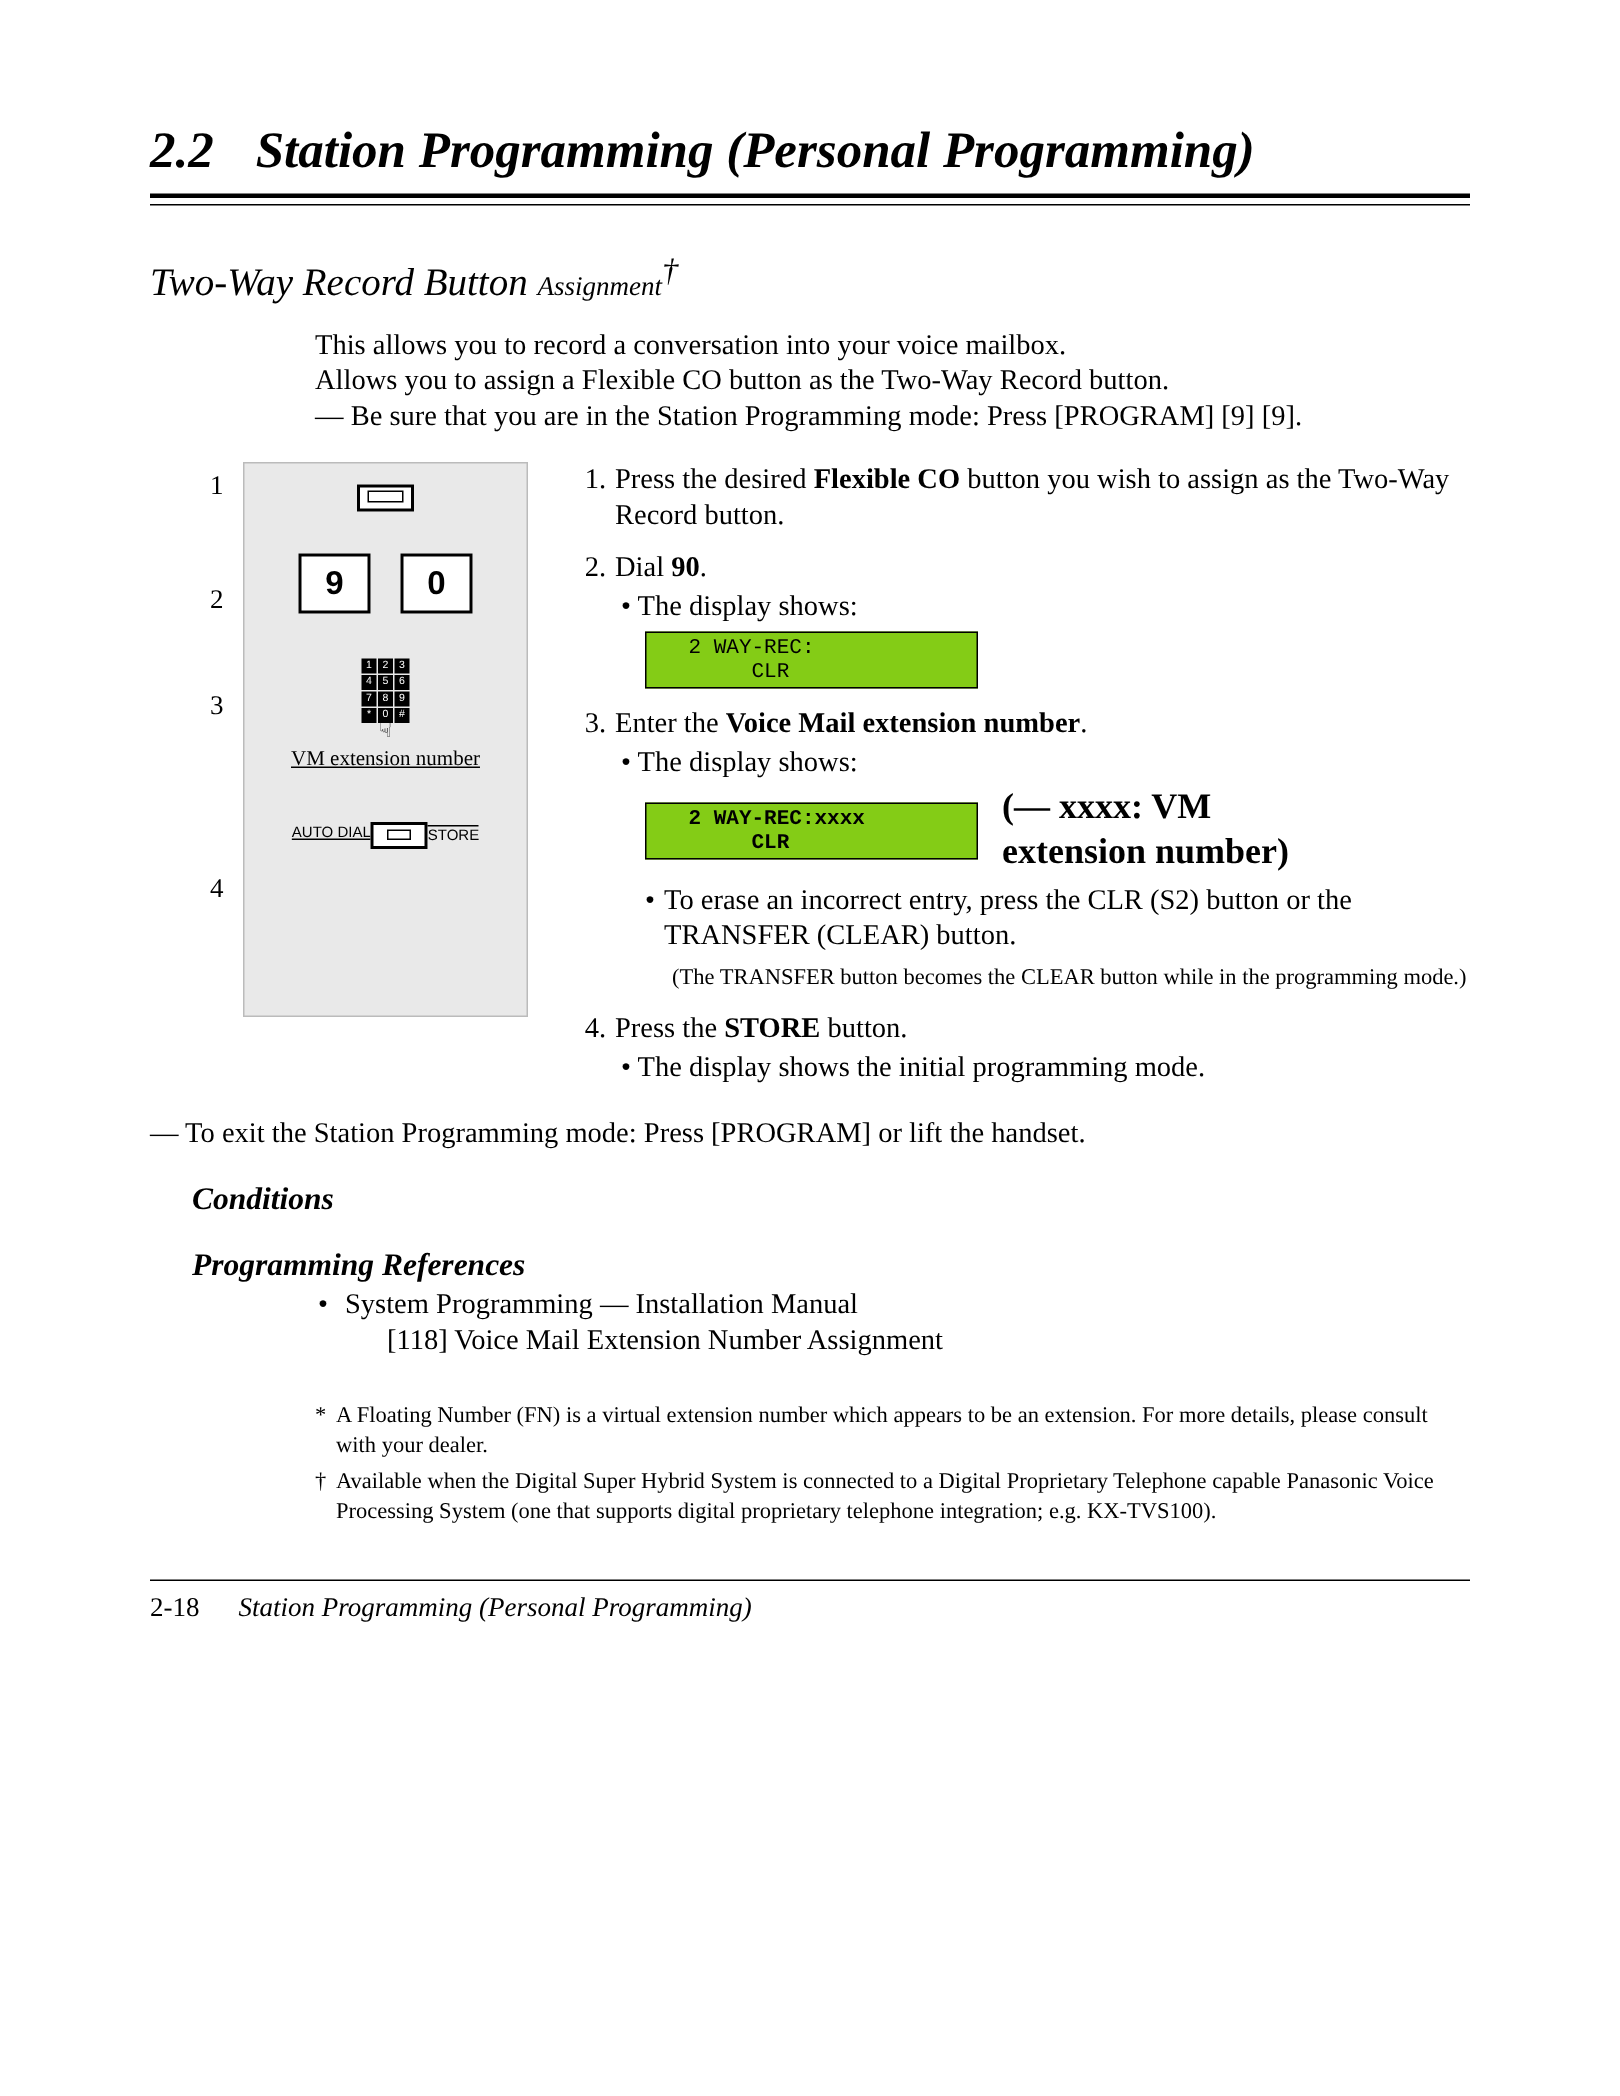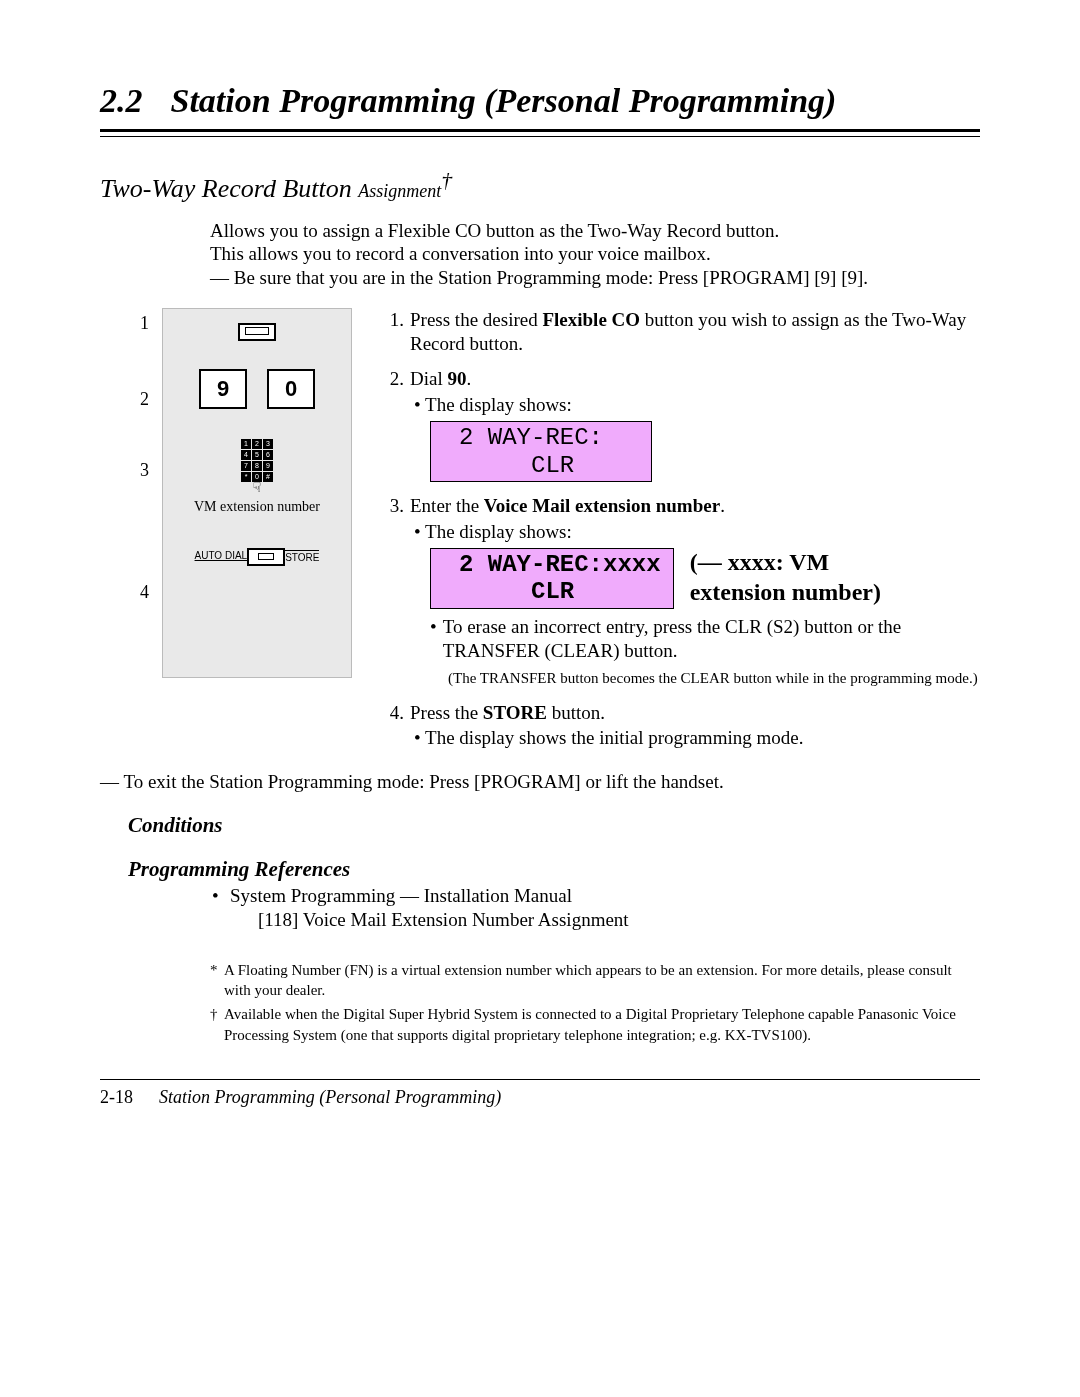--- a/index.html
+++ b/index.html
@@ -114,20 +114,21 @@
     font-size: 7px;
     font-family: Arial, sans-serif;
     display: flex; align-items: center; justify-content: center;
   }
   .hand { font-size: 14px; line-height: 0.6; }
   .vm-label {
     font-size: 14px;
     font-family: "Times New Roman", serif;
     margin-top: 6px;
     margin-bottom: 30px;
+    text-decoration: underline;
   }
   .store-block {
     display: flex; flex-direction: row; align-items: center;
     font-family: Arial, sans-serif;
     font-size: 10px;
   }
   .store-block .top { text-decoration: underline; margin-bottom: 1px; }
   .store-btn {
     width: 34px; height: 14px;
     border: 2px solid #000;
@@ -140,23 +141,23 @@
   
   .right-col { flex: 1; }
   .ol { list-style: none; padding: 0; margin: 0; }
   .ol > li { margin-bottom: 12px; }
   .step-line { display: flex; }
   .step-idx { width: 26px; flex-shrink: 0; text-align: right; padding-right: 6px; }
   .bullet-ul { list-style: none; padding-left: 36px; margin: 2px 0; }
   .bullet-ul li::before { content: "• "; }
   .display-box {
     border: 1px solid #000;
-    background: #f0abfc;
+    background: #84cc16;
     font-family: "Courier New", monospace;
-    font-size: 24px;
+    font-size: 14px;
     padding: 2px 12px 2px 28px;
     white-space: pre;
     display: inline-block;
     margin-left: 52px;
     margin-top: 2px;
     min-width: 180px;
     line-height: 1.15;
   }
   .disp-row { display: flex; align-items: center; gap: 16px; font-weight: bold; }
   .annot { font-size: 24px; }
@@ -208,22 +209,22 @@
   <h1 class="section-title">
     <span class="section-num">2.2</span><span>Station Programming (Personal Programming)</span>
   </h1>
   <div class="double-rule"></div>
 
   <div class="subtitle-line">
     <span>Two-Way Record Button </span><span class="subtitle-small">Assignment</span><sup>†</sup>
   </div>
 
   <div class="intro">
+    <div>This allows you to record a conversation into your voice mailbox.</div>
     <div>Allows you to assign a Flexible CO button as the Two-Way Record button.</div>
-    <div>This allows you to record a conversation into your voice mailbox.</div>
     <div>— Be sure that you are in the Station Programming mode: Press [PROGRAM] [9] [9].</div>
   </div>
 
   <div class="steps-area">
 
     <div class="diagram-wrap" style="margin-left:40px;">
       <div class="step-nums">
         <div>1</div>
         <div class="n2">2</div>
         <div class="n3">3</div>

